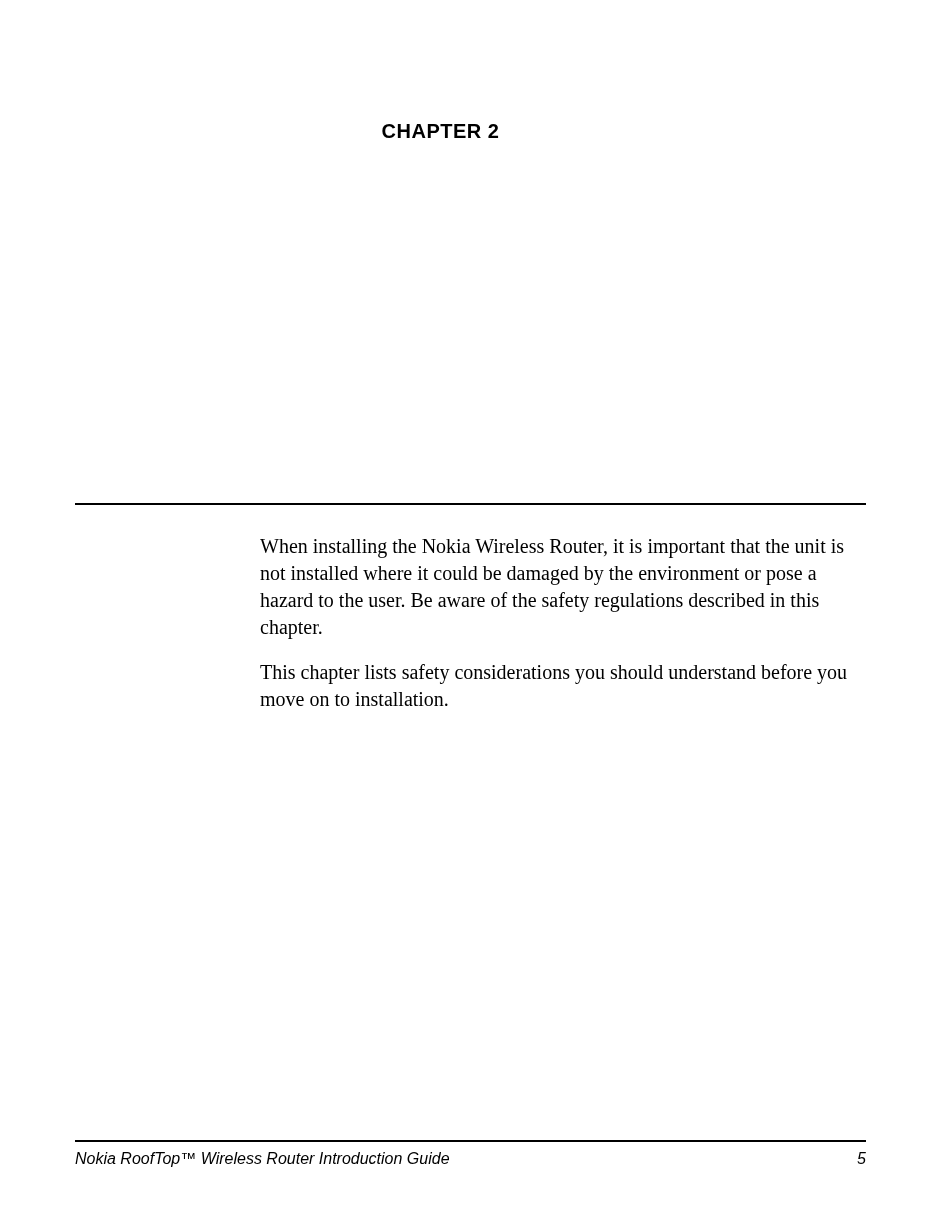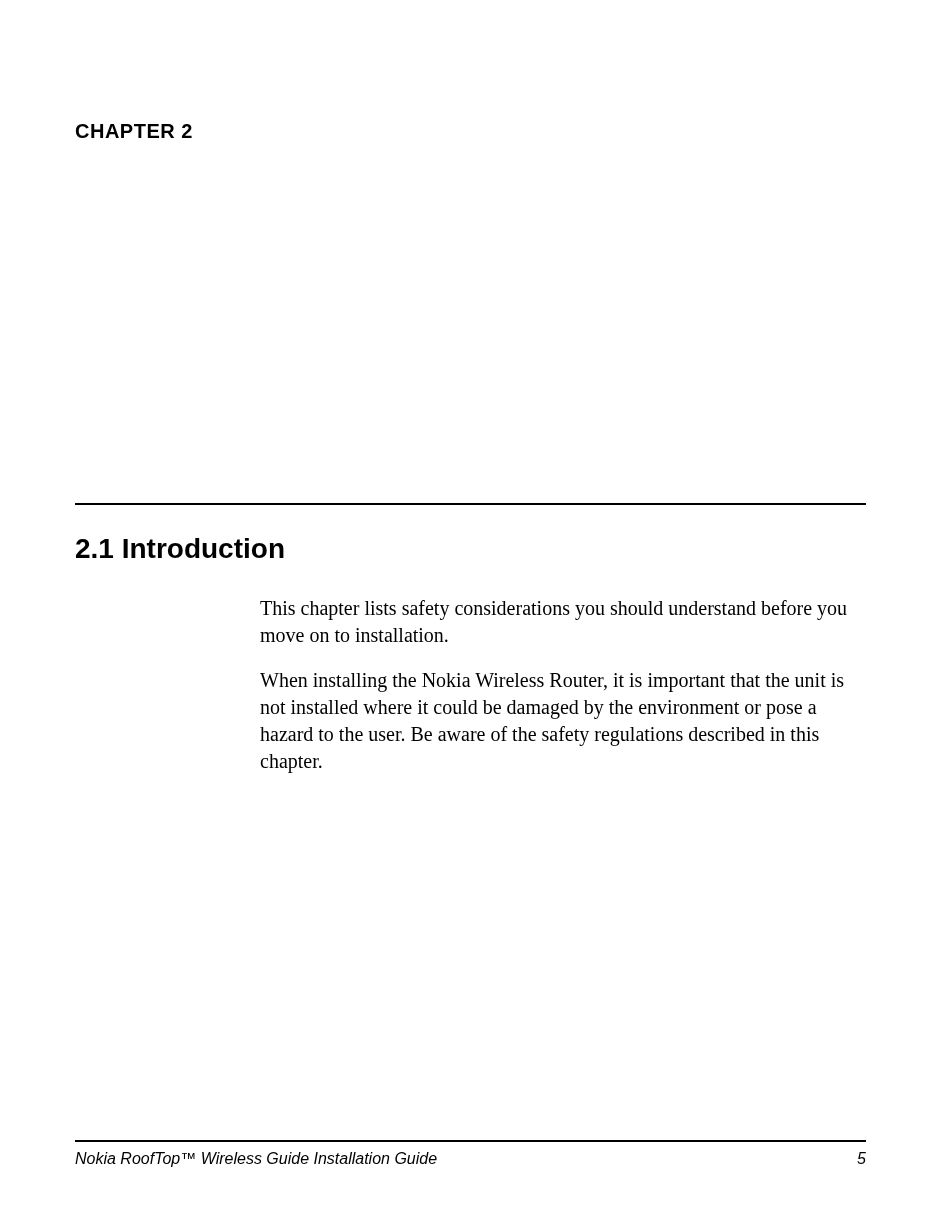--- a/index.html
+++ b/index.html
@@ -18,20 +18,21 @@
     .page {
       width: 100%;
       height: 100%;
       padding: 120px 75px 50px 75px;
       position: relative;
     }
     .chapter-header {
       display: flex;
       align-items: center;
       margin-bottom: 360px;
+      flex-direction: column;
     }
     .chapter-label {
       font-family: Arial, Helvetica, sans-serif;
       font-weight: bold;
       font-size: 20px;
       letter-spacing: 0.5px;
       margin-right: 60px;
     }
     .chapter-title {
       font-family: "Times New Roman", Times, serif;
@@ -87,28 +88,27 @@
 <body>
 
 <div class="page">
 
   <div class="chapter-header">
     <div class="chapter-label">CHAPTER 2</div>
   </div>
 
   <hr class="hr-top">
 
-  <div class="section-heading">2.1 Introduction</div>
 
   <div class="body-text">
+    <p>When installing the Nokia Wireless Router, it is important that the unit is not installed where it could be damaged by the environment or pose a hazard to the user. Be aware of the safety regulations described in this chapter.</p>
     <p>This chapter lists safety considerations you should understand before you move on to installation.</p>
-    <p>When installing the Nokia Wireless Router, it is important that the unit is not installed where it could be damaged by the environment or pose a hazard to the user. Be aware of the safety regulations described in this chapter.</p>
   </div>
 
   <div class="footer">
     <hr class="footer-rule">
     <div class="footer-line">
-      <span>Nokia RoofTop™ Wireless Guide Installation Guide</span>
+      <span>Nokia RoofTop™ Wireless Router Introduction Guide</span>
       <span class="footer-page">5</span>
     </div>
   </div>
 
 </div>
 
 </body></html>

